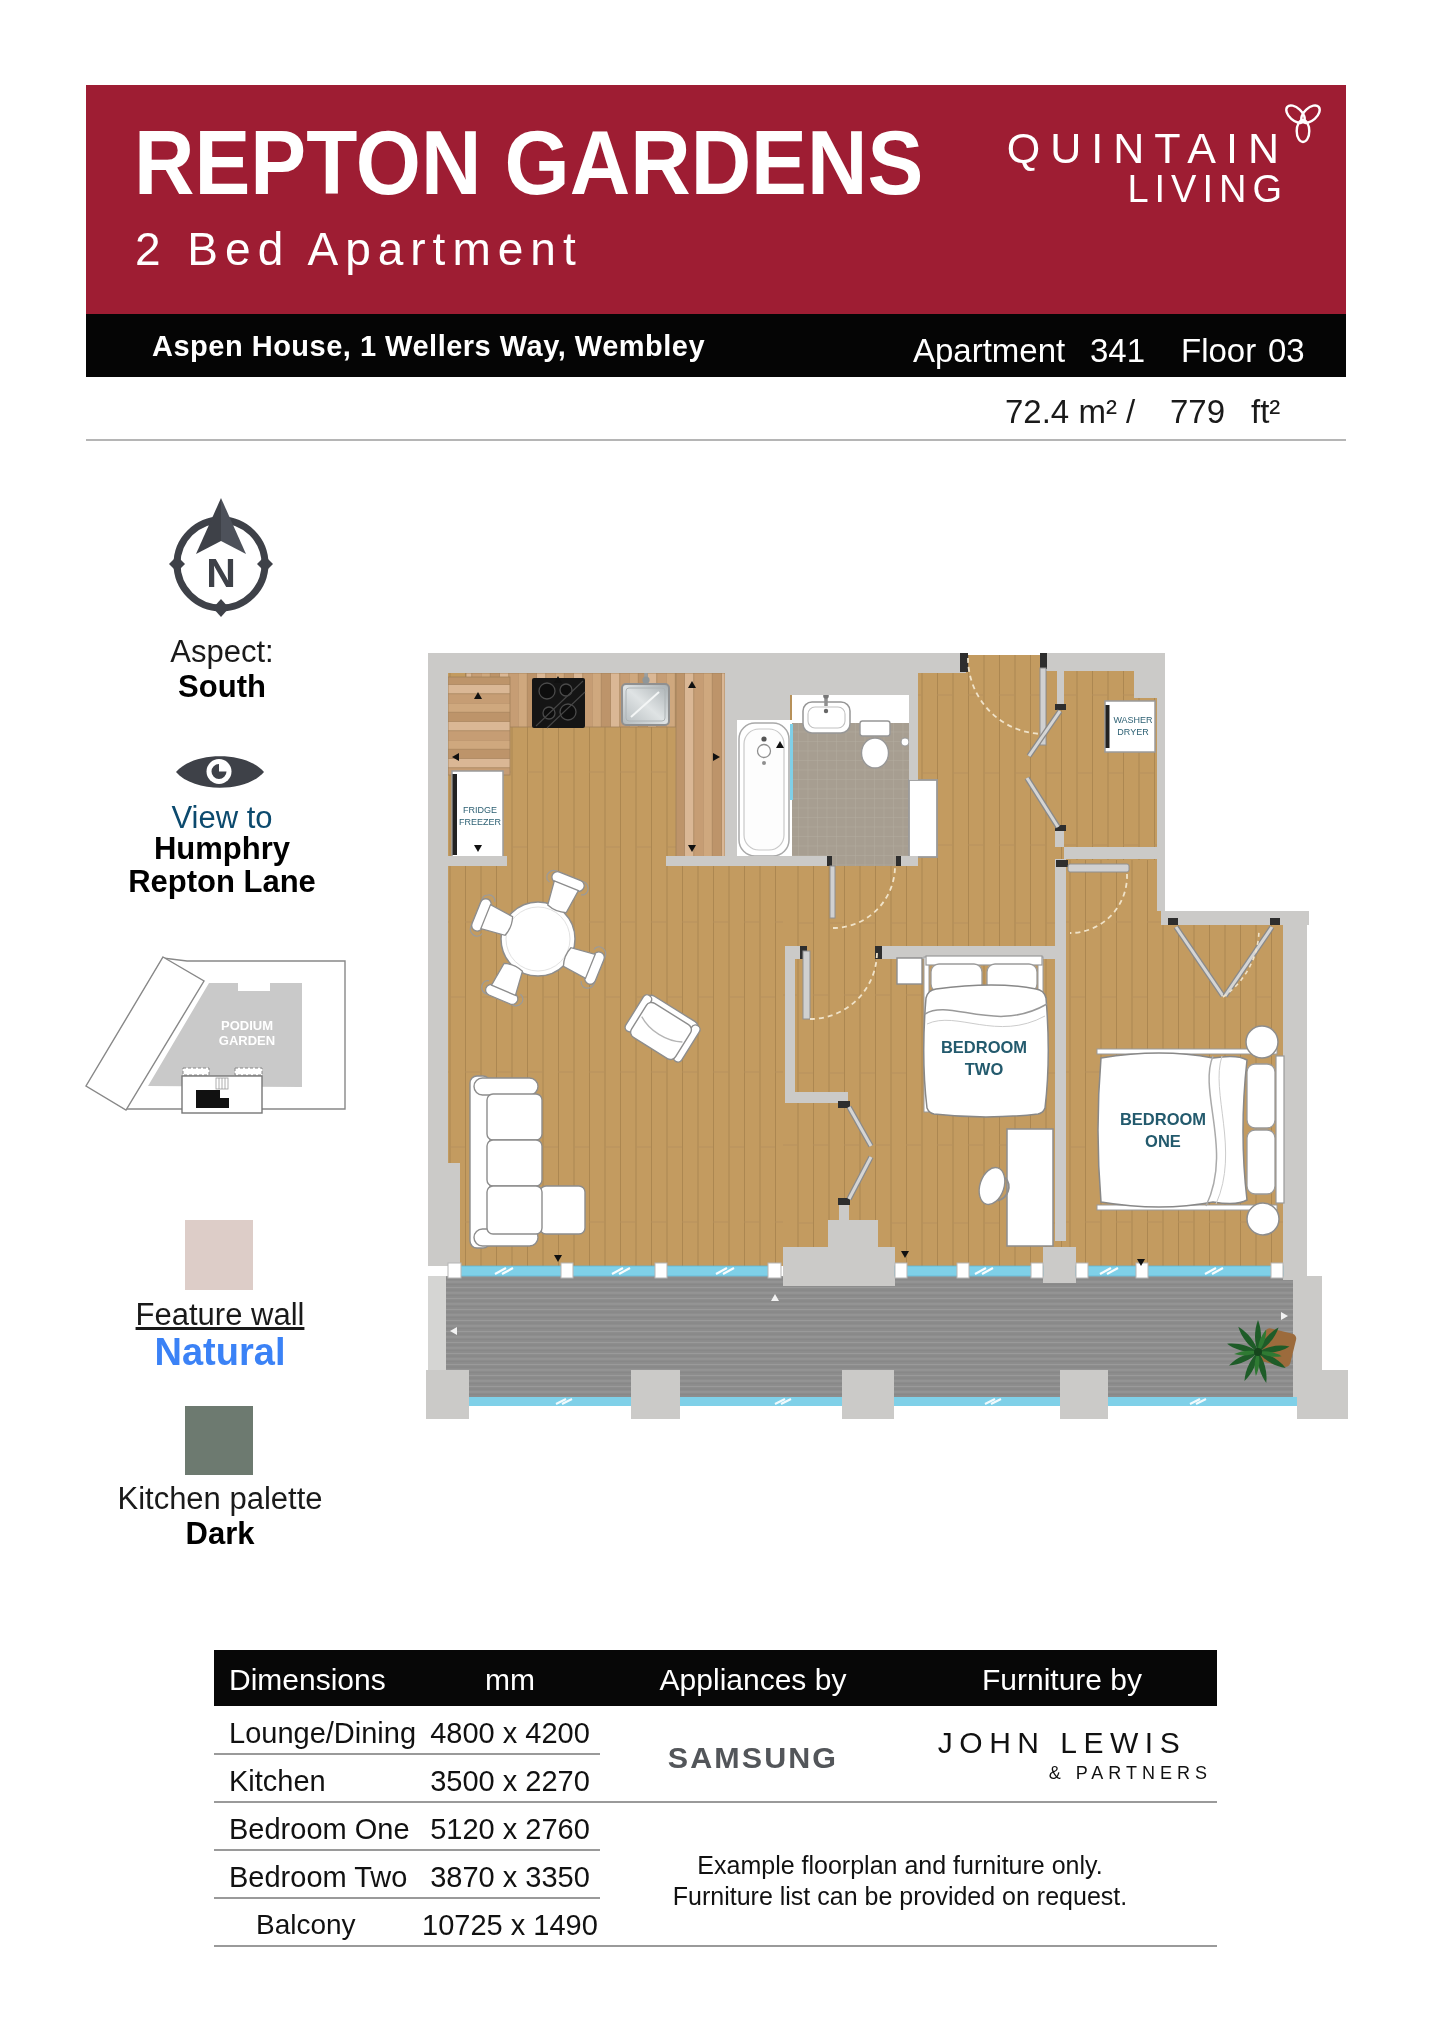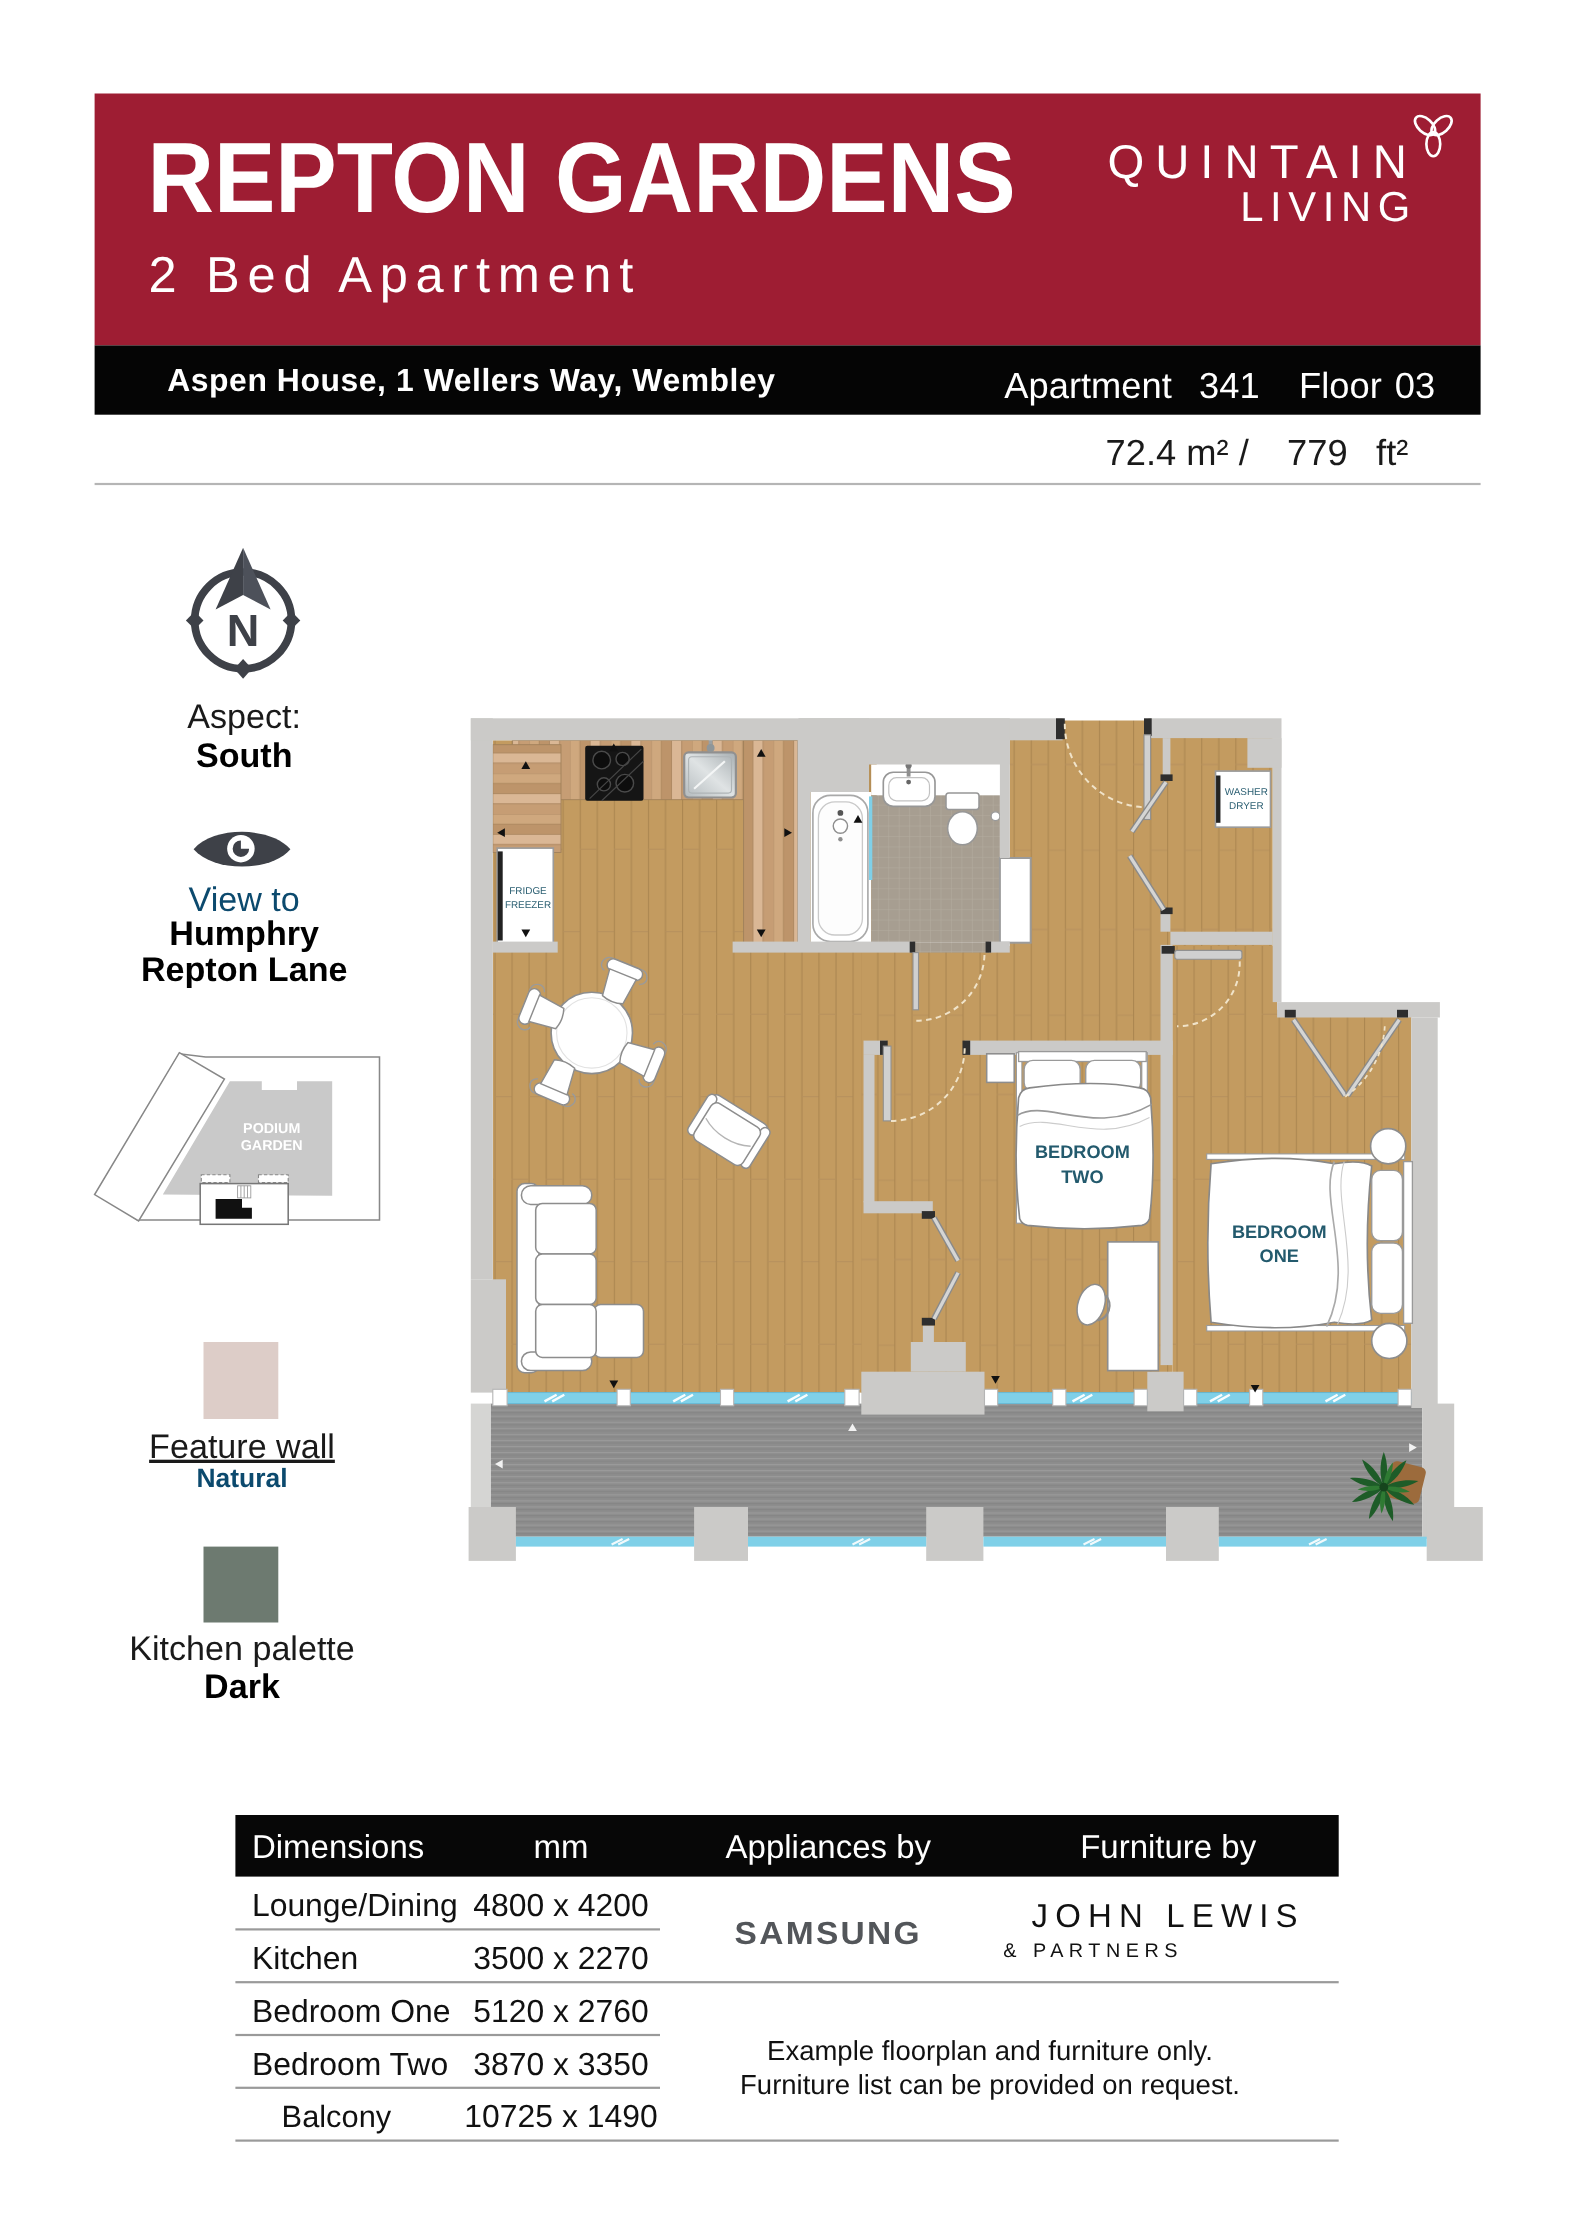--- a/index.html
+++ b/index.html
@@ -81,21 +81,21 @@
 
   <path d="M196,1090 h24 v8 h9 v10 h-33 Z" fill="#111"></path>
   <rect x="216" y="1078" width="12" height="11" fill="#fff" stroke="#999" stroke-width="0.8"></rect>
   <line x1="219" y1="1078" x2="219" y2="1089" stroke="#999" stroke-width="0.8"></line>
   <line x1="222" y1="1078" x2="222" y2="1089" stroke="#999" stroke-width="0.8"></line>
   <line x1="225" y1="1078" x2="225" y2="1089" stroke="#999" stroke-width="0.8"></line>
 </svg>
 
 <div class="abs" style="left:185px;top:1220px;width:68px;height:70px;background:#ddcdc8;"></div>
 <div class="abs" style="left:72px;top:1297px;width:296px;text-align:center;color:#1a1a1a;font-size:31px;text-decoration:underline;">Feature wall</div>
-<div class="abs" style="left:72px;top:1331px;width:296px;text-align:center;color:#0c4a6e;font-size:24px;font-weight:bold;">Natural</div>
+<div class="abs" style="left:72px;top:1331px;width:296px;text-align:center;color:#3b82f6;font-size:38px;font-weight:bold;">Natural</div>
 
 <div class="abs" style="left:185px;top:1406px;width:68px;height:69px;background:#6d7a70;"></div>
 <div class="abs" style="left:72px;top:1481px;width:296px;text-align:center;color:#1a1a1a;font-size:31px;">Kitchen palette</div>
 <div class="abs" style="left:72px;top:1516px;width:296px;text-align:center;color:#000;font-size:31px;font-weight:bold;">Dark</div>
 
 <svg id="plan" class="abs" style="left:410px;top:640px;" width="950" height="790" viewBox="410 640 950 790">
 <defs>
   <pattern id="planks" patternUnits="userSpaceOnUse" width="31" height="150">
     <rect width="31" height="150" fill="#c39b60"></rect>
     <line x1="0.5" y1="0" x2="0.5" y2="150" stroke="#ac8751" stroke-width="1"></line>
@@ -537,15 +537,15 @@
 <div class="abs" style="left:410px;top:1861px;width:200px;text-align:center;color:#111;font-size:29px;">3870 x 3350</div>
 <div class="abs" style="left:214px;top:1897px;width:386px;height:1.6px;background:#9a9a9a;"></div>
 
 <div class="abs" style="left:229px;top:1909px;color:#111;font-size:28px;margin-left:27px;">Balcony</div>
 <div class="abs" style="left:410px;top:1909px;width:200px;text-align:center;color:#111;font-size:29px;">10725 x 1490</div>
 <div class="abs" style="left:214px;top:1945px;width:1003px;height:1.6px;background:#9a9a9a;"></div>
 
 <div class="abs" style="left:653px;top:1742px;width:200px;text-align:center;color:#53565a;font-size:29px;font-weight:bold;letter-spacing:2px;transform:scaleX(1.05);transform-origin:center;">SAMSUNG</div>
 
 <div class="abs" style="left:912px;top:1726px;width:300px;text-align:center;color:#111;font-size:30px;letter-spacing:6.5px;white-space:nowrap;">JOHN LEWIS</div>
-<div class="abs" style="left:912px;top:1763px;width:300px;text-align:left;color:#111;font-size:18px;letter-spacing:5px;white-space:nowrap;">&amp; PARTNERS</div>
+<div class="abs" style="left:912px;top:1763px;width:300px;text-align:right;color:#111;font-size:18px;letter-spacing:5px;white-space:nowrap;">&amp; PARTNERS</div>
 
 <div class="abs" style="left:600px;top:1850px;width:600px;text-align:center;color:#111;font-size:25px;line-height:1.25;">Example floorplan and furniture only.<br>Furniture list can be provided on request.</div>
 
 </body></html>

